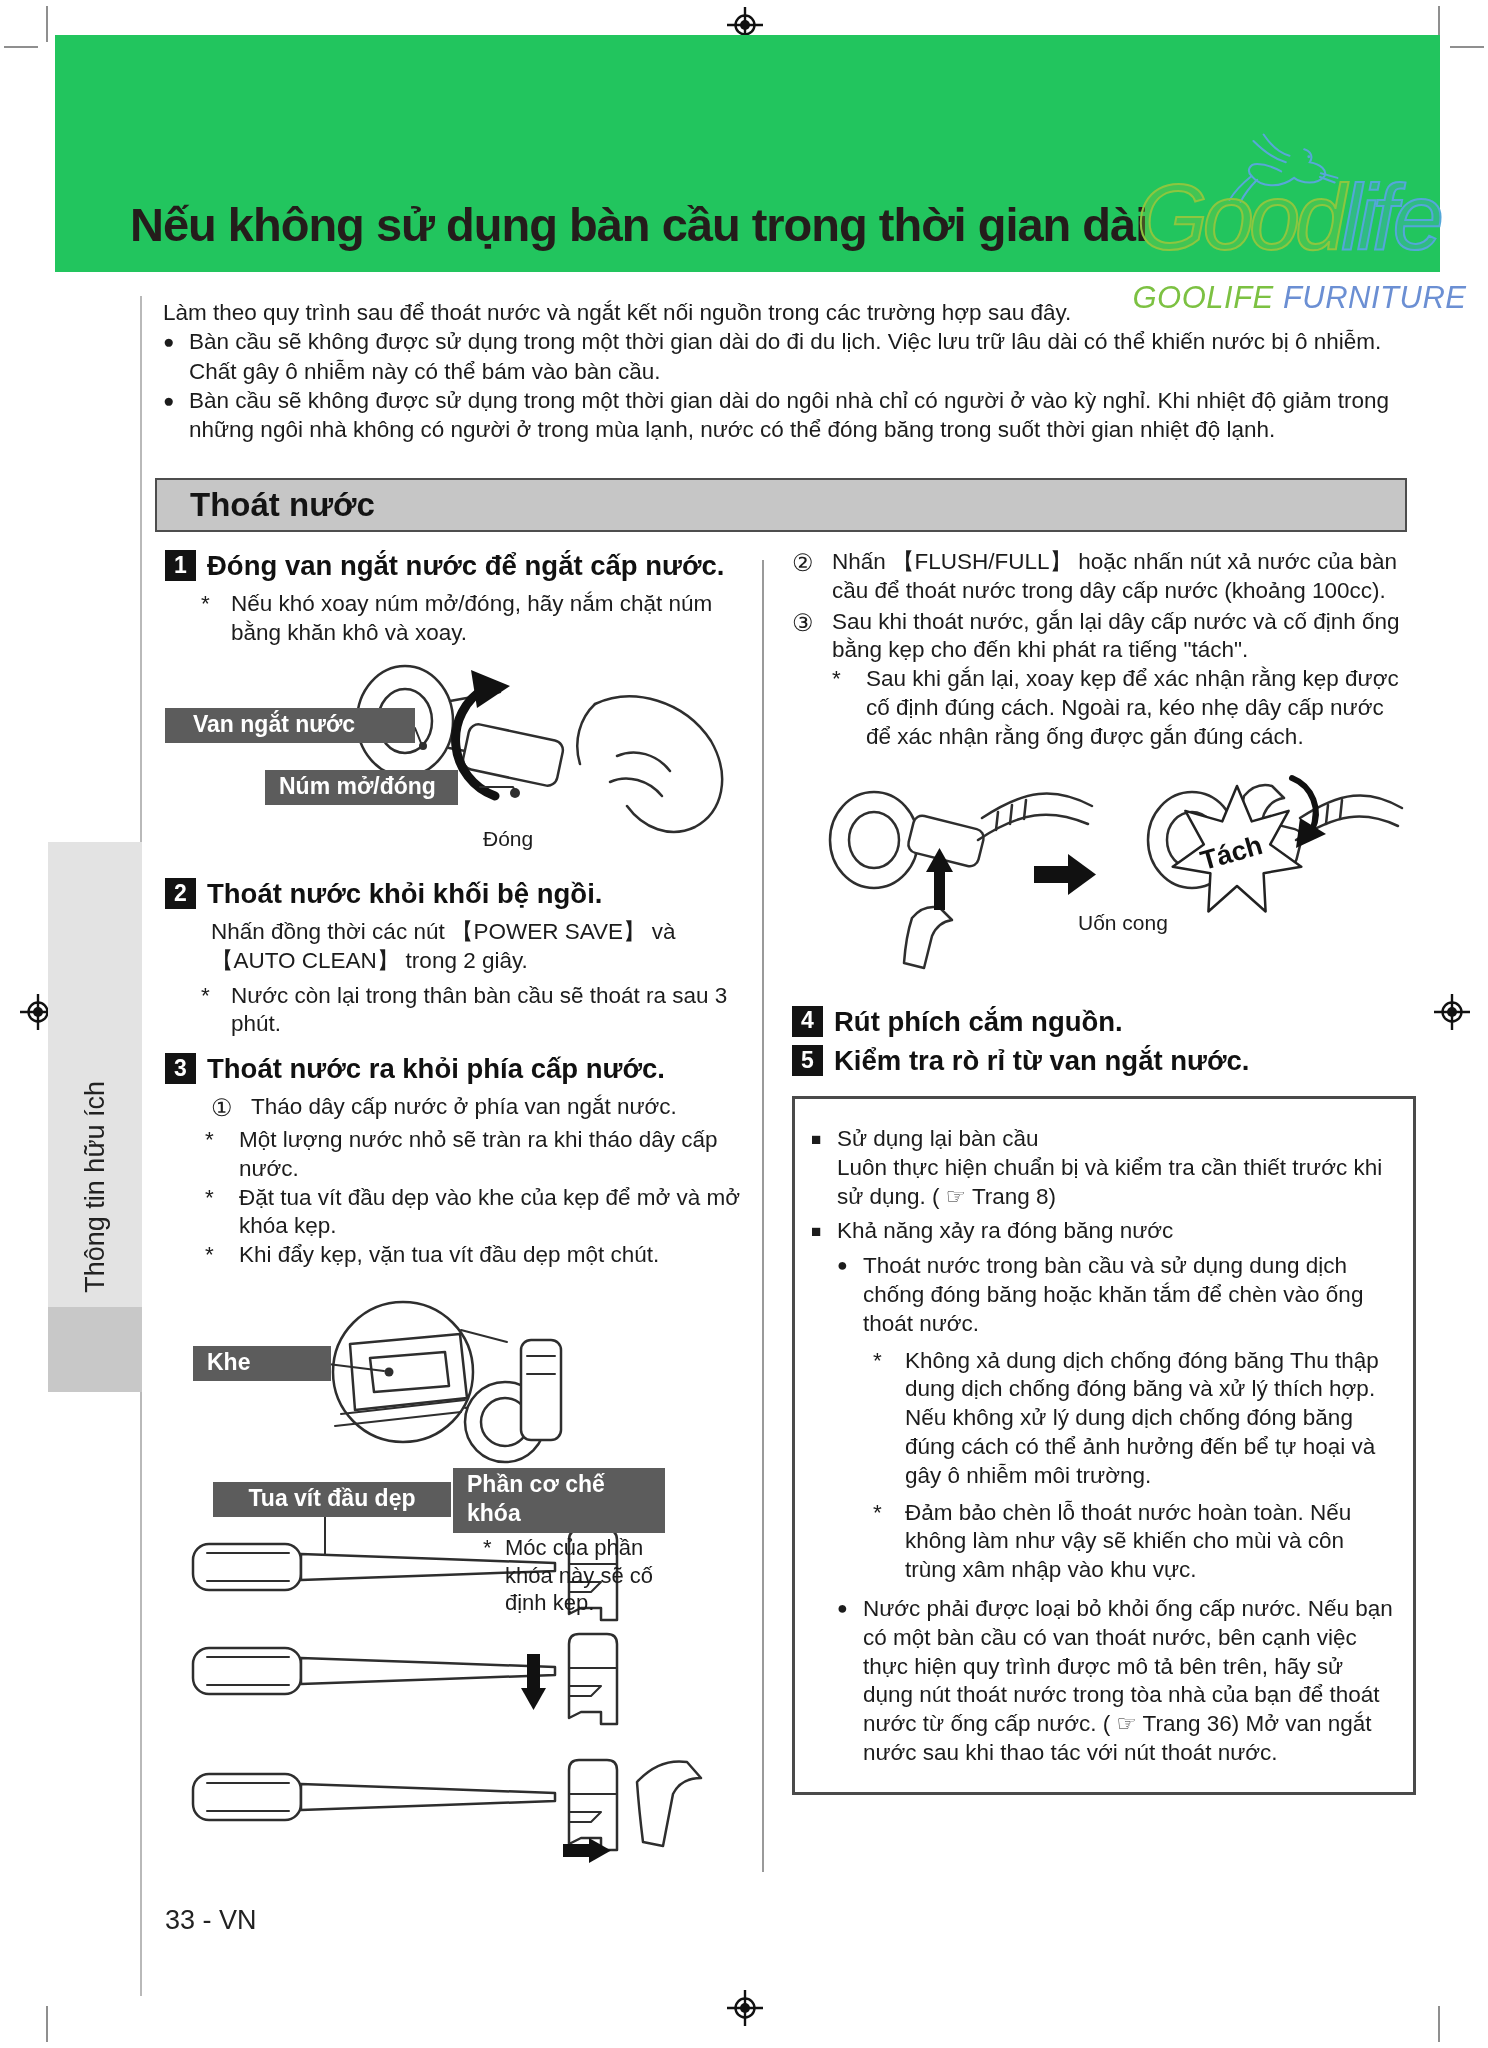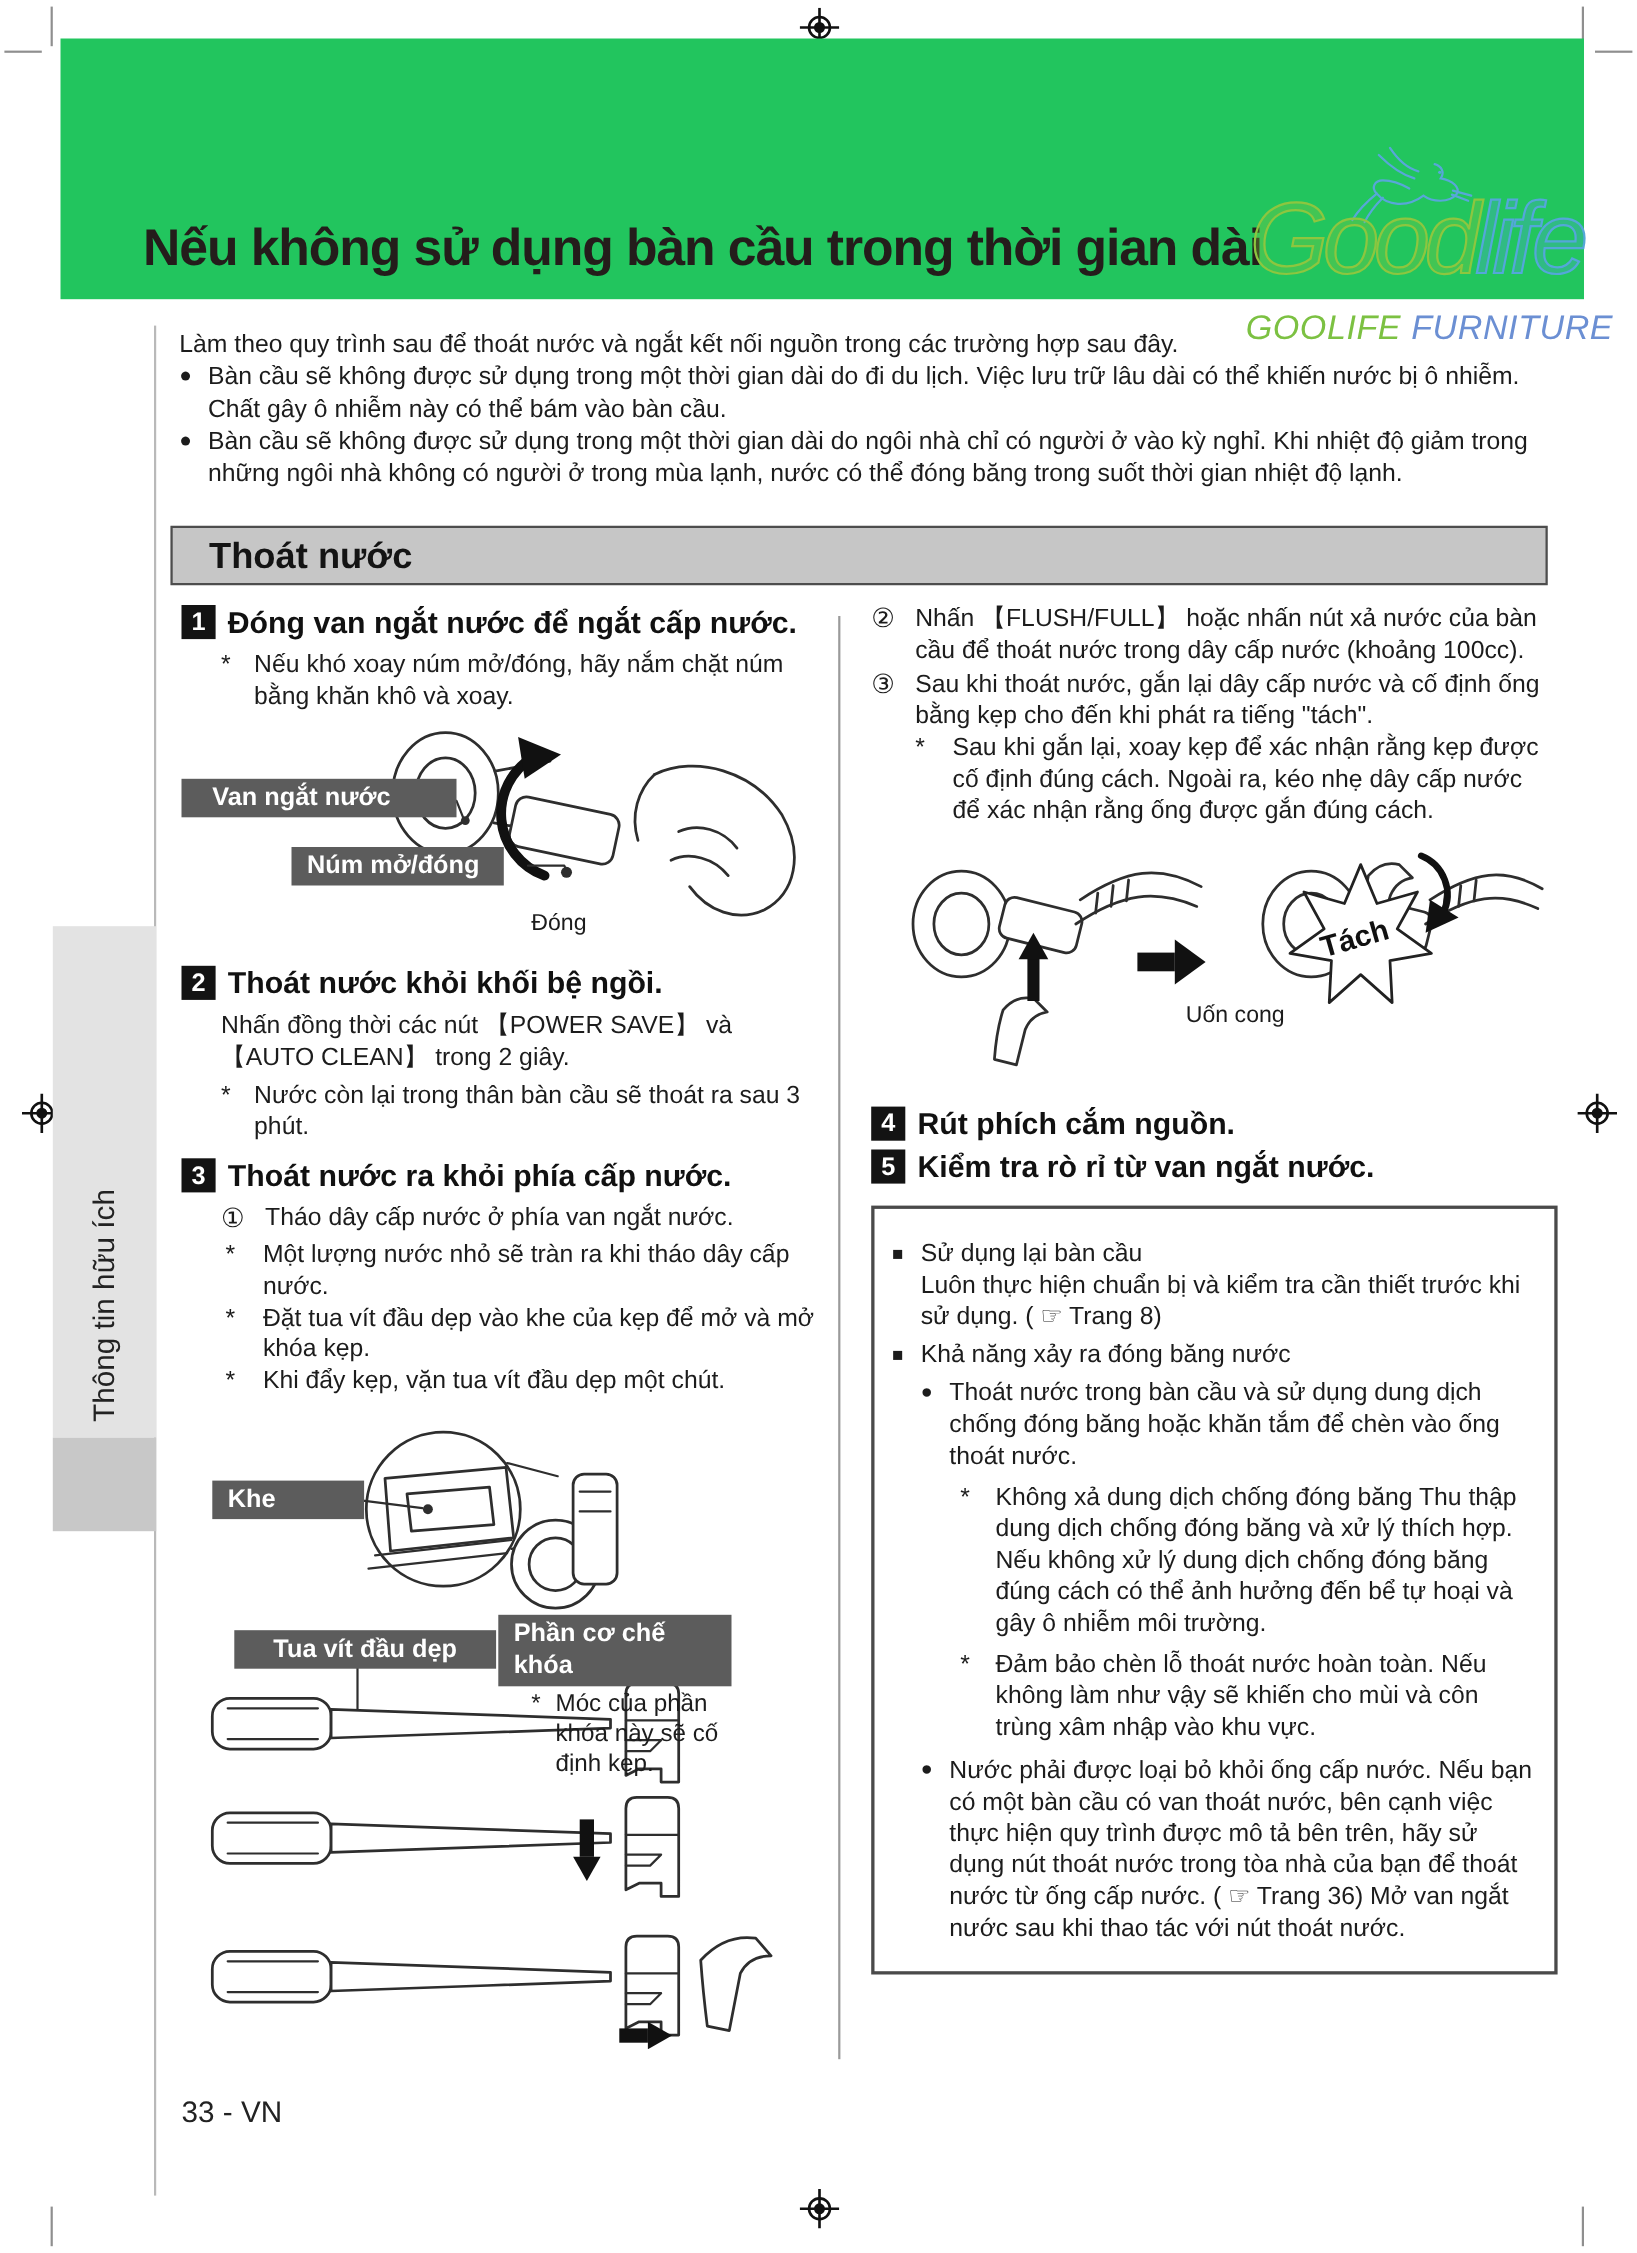--- a/index.html
+++ b/index.html
@@ -34,21 +34,21 @@
   .col{position:absolute;top:548px;font-size:22.5px;line-height:1.28;}
   .col-left{left:165px;width:585px;}
   .col-right{left:792px;width:618px;}
   .divider{position:absolute;left:762px;top:560px;width:2px;height:1312px;background:#9a9a9a;}
   .vrule{position:absolute;left:140px;top:296px;width:2px;height:1700px;background:#b9b9b9;}
   .h-step{display:flex;align-items:center;gap:11px;font-size:27.5px;font-weight:bold;margin:0 0 7px 0;color:#111;}
   .badge{width:31px;height:31px;background:#131313;color:#fff;font-size:23px;font-weight:bold;
          display:flex;align-items:center;justify-content:center;flex:none;}
   .note{margin-left:36px;}
   .note .mk{width:30px;}
-  .body-ind{margin-left:36px;margin-bottom:6px;}
+  .body-ind{margin-left:46px;margin-bottom:6px;}
   .circ-item .mk{width:40px;font-size:24px;}
   .deep{margin-left:40px;}
   .deep .mk{width:34px;}
   
   .fig{position:relative;}
   .fig svg{position:absolute;left:0;top:0;}
   .lbl{position:absolute;background:#5c5c5c;color:#fff;font-weight:bold;font-size:23px;
        padding:2px 14px 4px 14px;box-sizing:border-box;}
   .caption{position:absolute;font-size:21px;color:#1c1c1c;margin-top:20px;}
   .fig-note{position:absolute;font-size:22px;line-height:1.25;}

